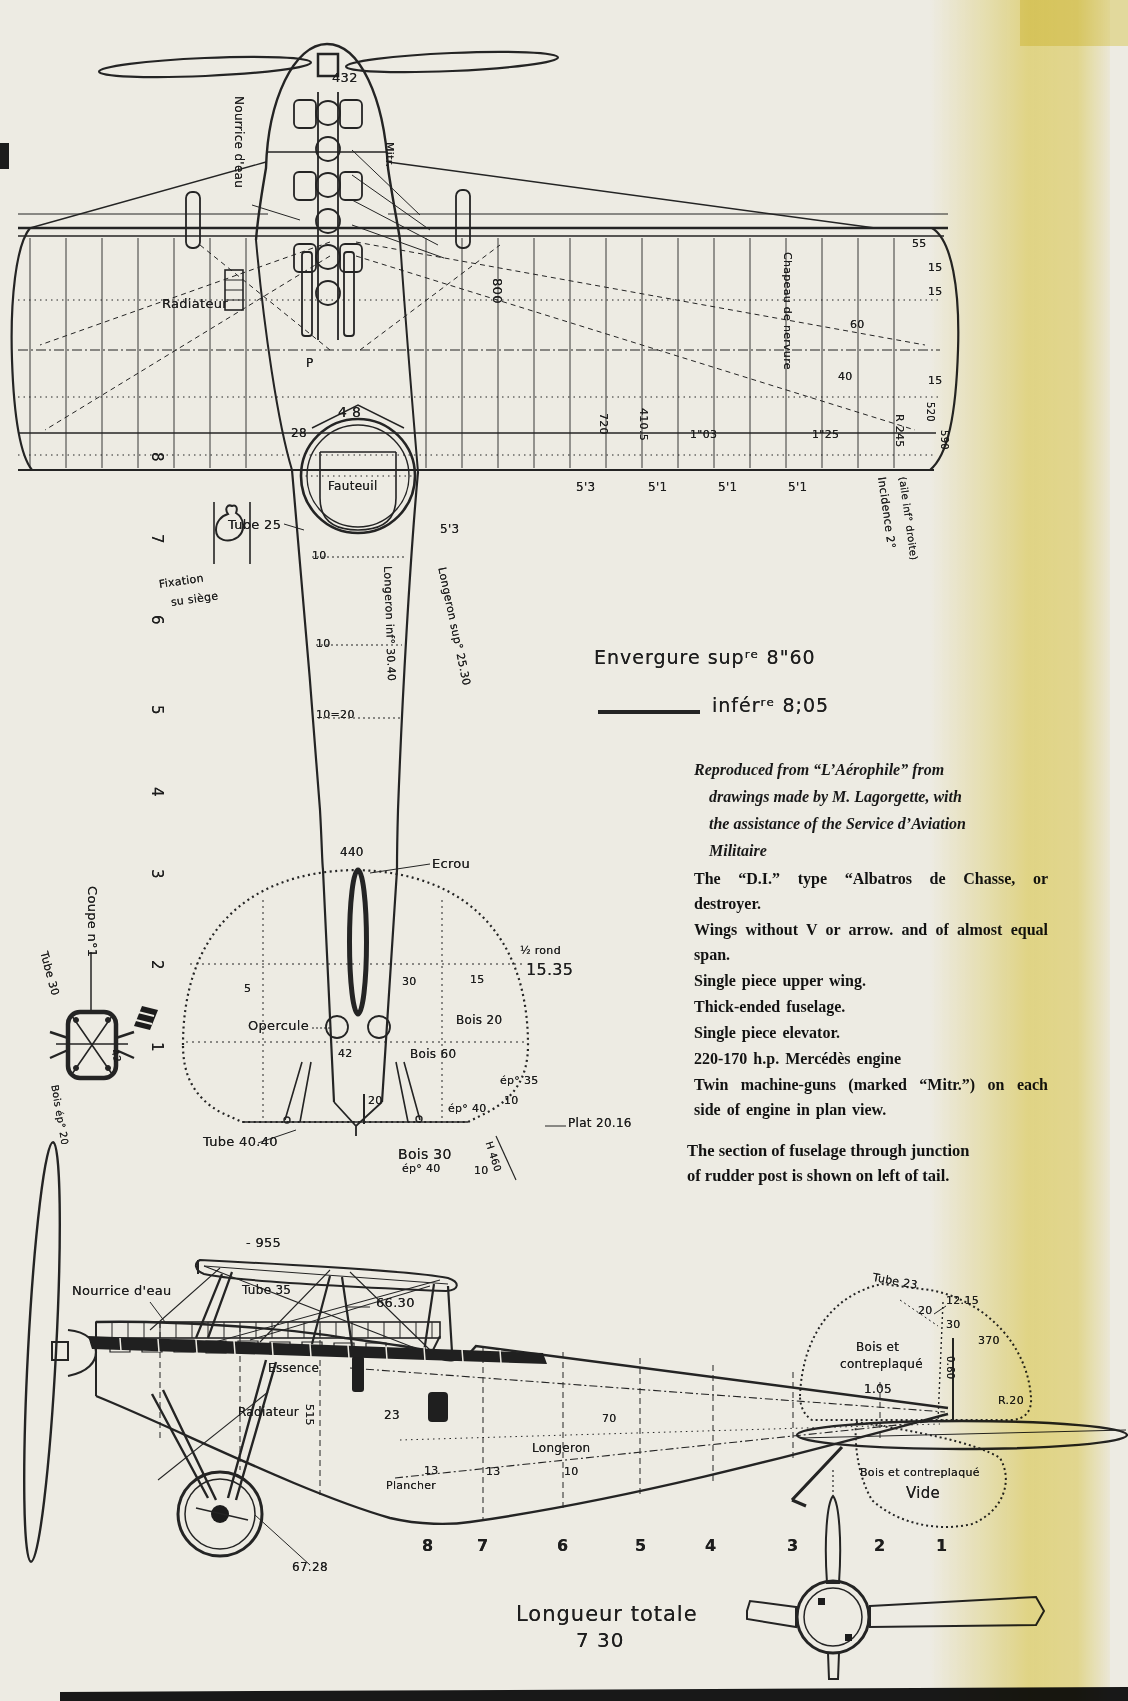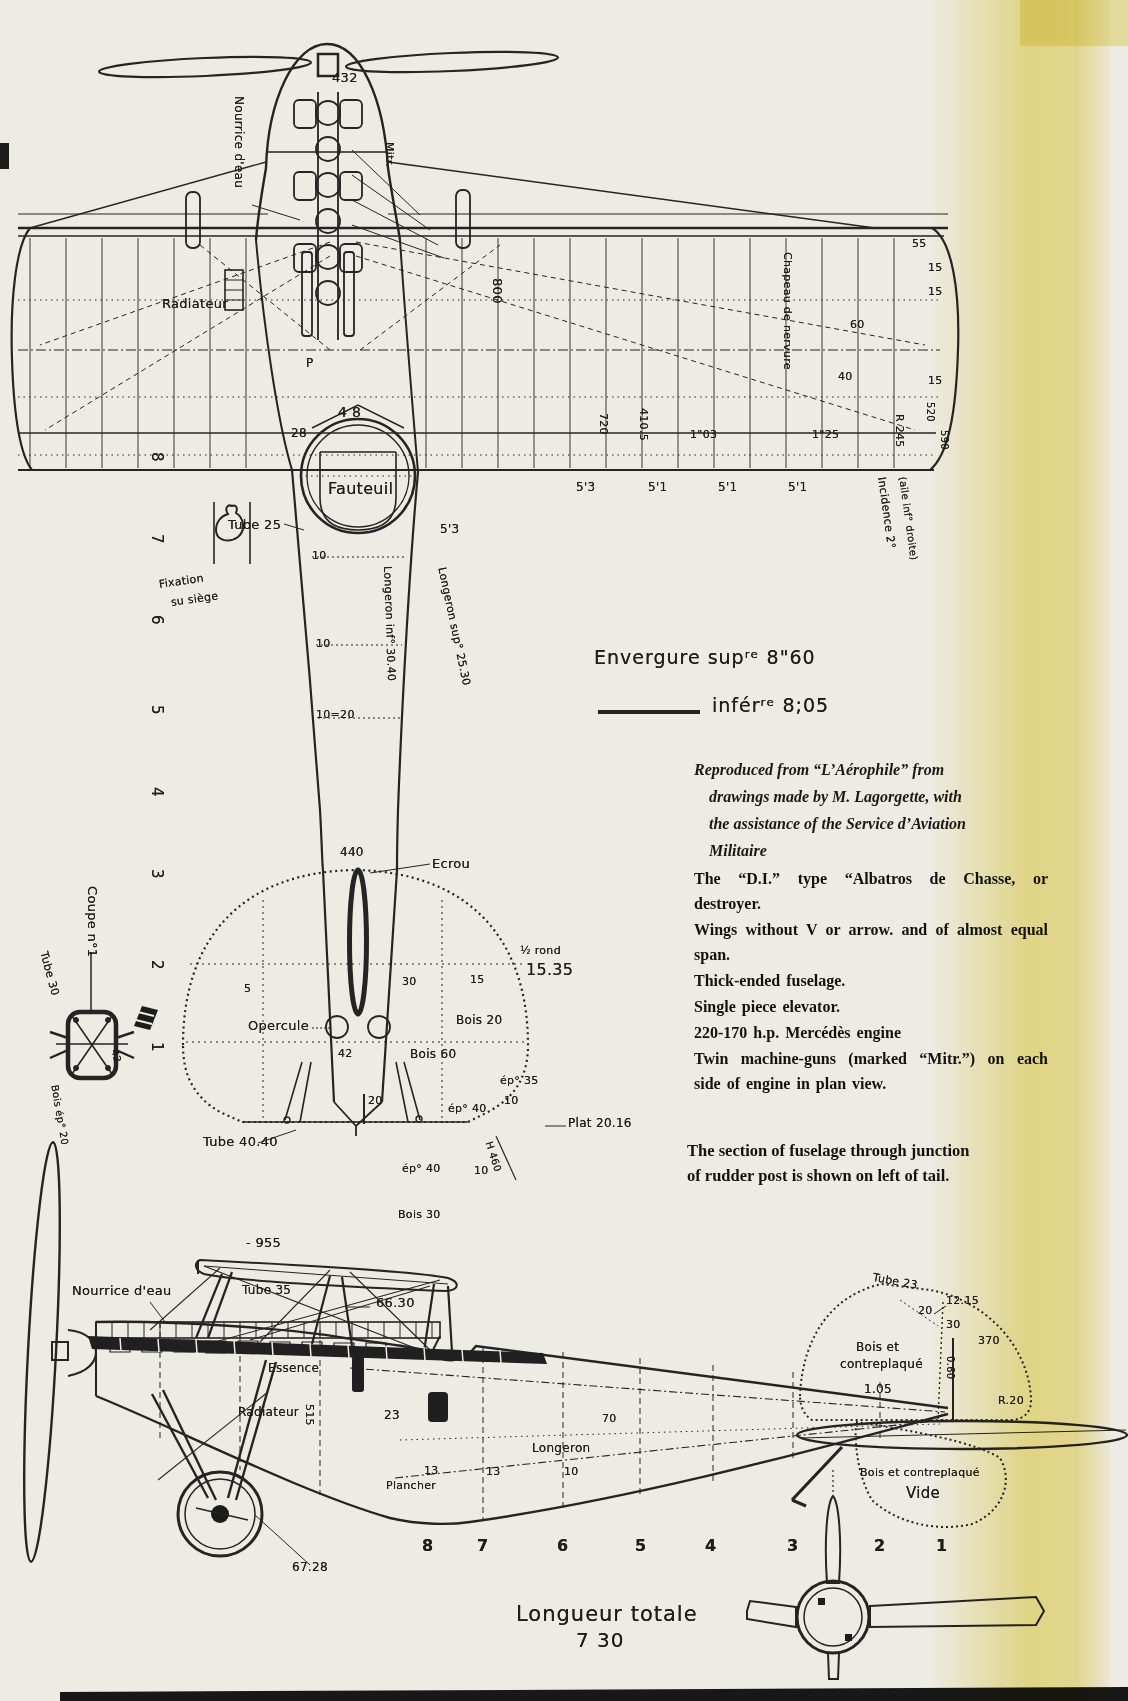--- a/index.html
+++ b/index.html
@@ -230,21 +230,21 @@
   </g>
 </svg>
 
 <div class="lbl" style="left:332px;top:70px;font-size:13px">432</div>
 <div class="lbl r90" style="left:246px;top:96px">Nourrice d'eau</div>
 <div class="lbl r90" style="left:396px;top:142px;font-size:11px">Mitr.</div>
 <div class="lbl" style="left:162px;top:296px;font-size:13px">Radiateur</div>
 <div class="lbl" style="left:306px;top:356px">P</div>
 <div class="lbl" style="left:338px;top:404px;font-size:14px">4 8</div>
 <div class="lbl" style="left:291px;top:426px">28</div>
-<div class="lbl" style="left:328px;top:479px;font-size:16px">Fauteuil</div>
+<div class="lbl" style="left:328px;top:479px;font-size:12px">Fauteuil</div>
 <div class="lbl" style="left:228px;top:517px;font-size:13px">Tube 25</div>
 <div class="lbl" style="left:158px;top:578px;transform:rotate(-8deg);transform-origin:0 0;font-size:11px">Fixation</div>
 <div class="lbl" style="left:170px;top:596px;transform:rotate(-8deg);transform-origin:0 0;font-size:11px">su siège</div>
 
 <div class="lbl r90" style="left:166px;top:452px;font-size:15px">8</div>
 <div class="lbl r90" style="left:166px;top:534px;font-size:15px">7</div>
 <div class="lbl r90" style="left:166px;top:615px;font-size:15px">6</div>
 <div class="lbl r90" style="left:166px;top:705px;font-size:15px">5</div>
 <div class="lbl r90" style="left:166px;top:787px;font-size:15px">4</div>
 <div class="lbl r90" style="left:166px;top:869px;font-size:15px">3</div>
@@ -289,21 +289,21 @@
 <div class="lbl" style="left:470px;top:973px;font-size:11px">15</div>
 <div class="lbl" style="left:244px;top:982px;font-size:11px">5</div>
 <div class="lbl" style="left:248px;top:1018px;font-size:13px">Opercule</div>
 <div class="lbl" style="left:456px;top:1013px;font-size:12px">Bois 20</div>
 <div class="lbl" style="left:410px;top:1047px;font-size:12px">Bois 60</div>
 <div class="lbl" style="left:338px;top:1047px;font-size:11px">42</div>
 <div class="lbl" style="left:500px;top:1074px;font-size:11px">ép° 35</div>
 <div class="lbl" style="left:504px;top:1094px;font-size:11px">10</div>
 <div class="lbl" style="left:448px;top:1102px;font-size:11px">ép° 40</div>
 <div class="lbl" style="left:368px;top:1094px;font-size:11px">20</div>
-<div class="lbl" style="left:398px;top:1208px;font-size:11px">Bois 30</div>
+<div class="lbl" style="left:398px;top:1146px;font-size:14px">Bois 30</div>
 <div class="lbl" style="left:402px;top:1162px;font-size:11px">ép° 40</div>
 <div class="lbl" style="left:474px;top:1164px;font-size:11px">10</div>
 <div class="lbl" style="left:568px;top:1116px;font-size:12px">Plat 20.16</div>
 <div class="lbl" style="left:203px;top:1134px;font-size:13px">Tube 40.40</div>
 <div class="lbl" style="left:494px;top:1140px;transform:rotate(72deg);transform-origin:0 0;font-size:10px">H 460</div>
 
 <div class="lbl r90" style="left:100px;top:886px;font-size:13px">Coupe n°1</div>
 <div class="lbl" style="left:50px;top:950px;transform:rotate(75deg);transform-origin:0 0;font-size:11px">Tube 30</div>
 <div class="lbl" style="left:120px;top:1048px;transform:rotate(75deg);transform-origin:0 0;font-size:10px">42</div>
 <div class="lbl" style="left:60px;top:1084px;transform:rotate(80deg);transform-origin:0 0;font-size:10px">Bois ép° 20</div>
@@ -314,20 +314,21 @@
 <div class="credit">
   <div>Reproduced from “L’Aérophile” from</div>
   <div class="ind">drawings made by M. Lagorgette, with</div>
   <div class="ind">the assistance of the Service d’Aviation</div>
   <div class="ind">Militaire</div>
 </div>
 
 <div class="features">
   <p>The “D.I.” type “Albatros de Chasse, or destroyer.</p>
   <p>Wings without V or arrow. and of almost equal span.</p>
+  <p>Single piece upper wing.</p>
   <p>Thick-ended fuselage.</p>
   <p>Single piece elevator.</p>
   <p>220-170 h.p. Mercédès engine</p>
   <p>Twin machine-guns (marked “Mitr.”) on each side of engine in plan view.</p>
 </div>
 
 <div class="note">
   <div>The section of fuselage through junction</div>
   <div>of rudder post is shown on left of tail.</div>
 </div>

